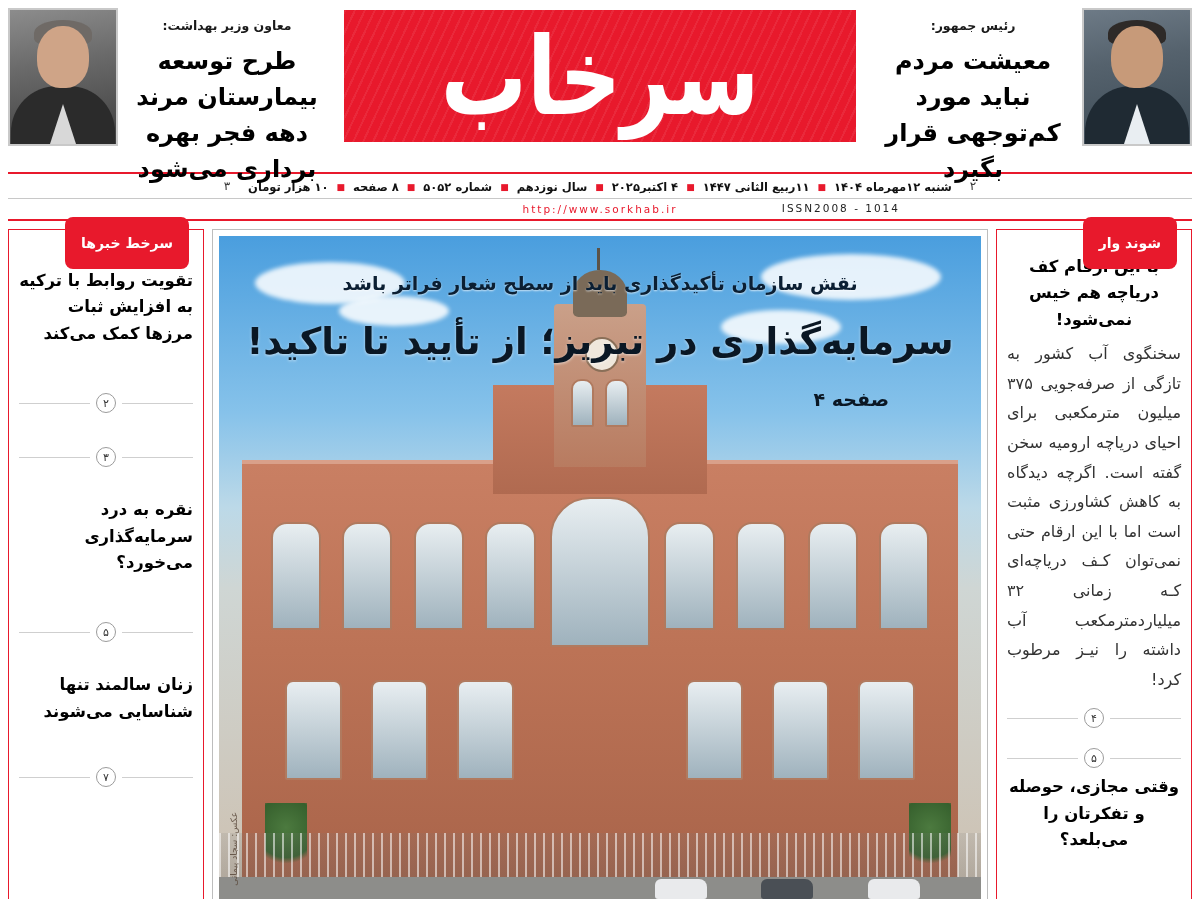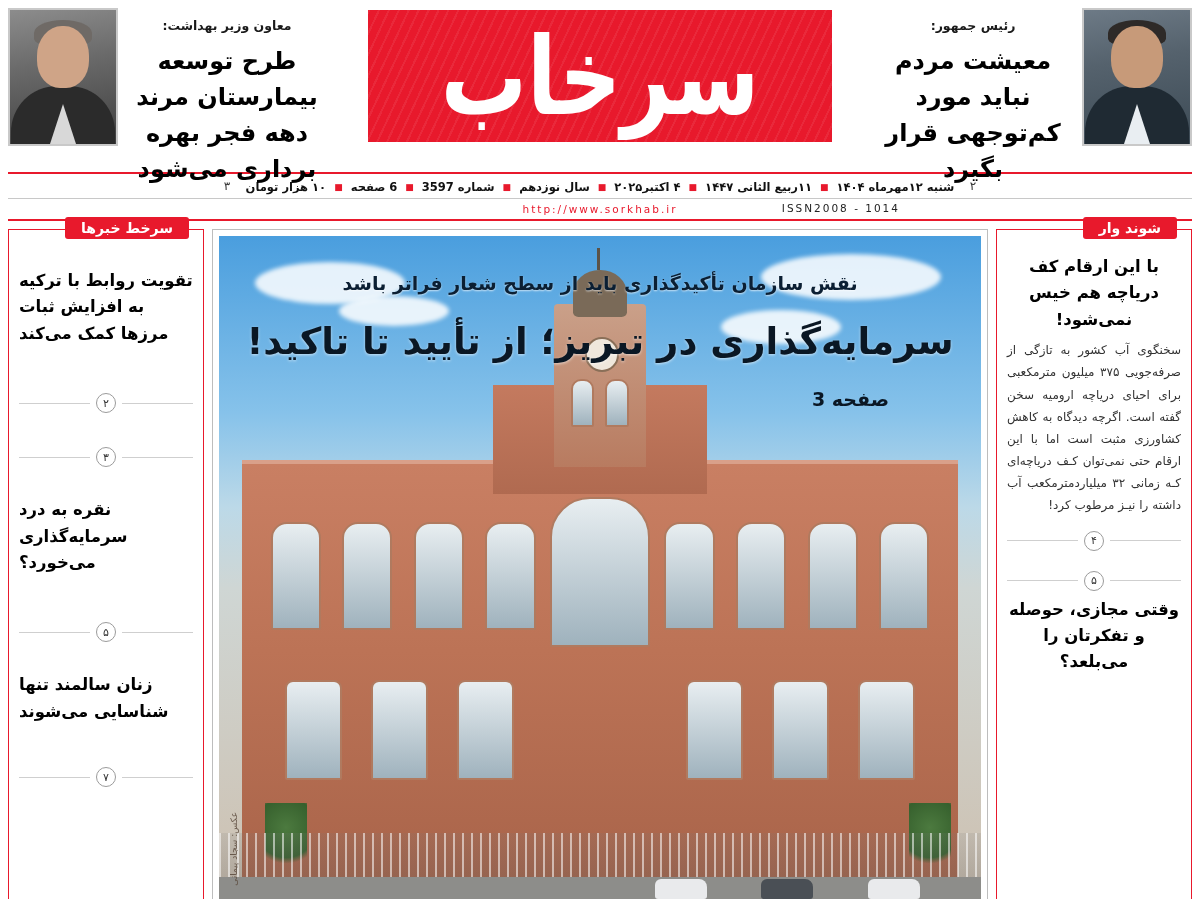--- a/index.html
+++ b/index.html
@@ -90,21 +90,21 @@
   }
 
   .logo-wrap {
     flex: 1 1 auto;
     display: flex;
     align-items: flex-start;
     justify-content: center;
     padding-top: 4px;
   }
   .logo-box {
-    width: 464px; height: 132px;
+    width: 512px; height: 132px;
     background: #e8192c;
     position: relative;
     display: flex;
     align-items: center;
     justify-content: center;
     overflow: hidden;
   }
   .logo-box::before {
     content:"";
     position:absolute; inset:0;
@@ -166,55 +166,55 @@
     flex: 0 0 auto;
   }
   .side-label {
     position: absolute;
     top: -13px;
     right: 14px;
     background: #e8192c;
     color: #fff;
     font-size: 14px;
     font-weight: bold;
-    padding: 3px 16px;
-    border-radius: 3px;
+    padding: 18px 16px;
+    border-radius: 8px;
   }
   .col-side.left .side-label { right: 14px; }
 
   .news-item { padding-bottom: 6px; }
   .news-title {
     font-size: 16.5px;
     font-weight: bold;
     line-height: 1.6;
     color: #000;
     text-align: center;
     margin: 2px 0 6px 0;
   }
   .news-body {
-    font-size: 12px;
+    font-size: 16px;
     line-height: 1.85;
     color: #333;
     text-align: justify;
   }
   .sep {
     display: flex; align-items: center; gap: 6px;
     margin: 8px 0 6px 0;
   }
   .sep .line { flex: 1 1 auto; height: 1px; background: #cfcfcf; }
   .badge {
     width: 20px; height: 20px;
     border: 1px solid #9b9b9b;
     border-radius: 50%;
     font-size: 11px;
     color: #333;
     display: flex; align-items: center; justify-content: center;
     flex: 0 0 auto;
   }
-  .bigright .news-title { text-align: left; }
+  .bigright .news-title { text-align: right; }
 
   
   .col-main {
     flex: 1 1 auto;
     border: 1px solid #bdbdbd;
     padding: 6px;
     position: relative;
     background: #fff;
   }
   .main-inner {
@@ -400,23 +400,23 @@
 
   <div class="infobar">
     <span>شنبه ۱۲مهرماه ۱۴۰۴</span>
     <span class="sq">■</span>
     <span>۱۱ربیع الثانی ۱۴۴۷</span>
     <span class="sq">■</span>
     <span>۴ اکتبر۲۰۲۵</span>
     <span class="sq">■</span>
     <span>سال نوزدهم</span>
     <span class="sq">■</span>
-    <span>شماره 3597</span>
+    <span>شماره ۵۰۵۲</span>
     <span class="sq">■</span>
-    <span>6 صفحه</span>
+    <span>۸ صفحه</span>
     <span class="sq">■</span>
     <span>۱۰ هزار تومان</span>
   </div>
 
   <div class="rule-thin"></div>
 
   <div class="urlbar">
     <span class="issn">ISSN2008 - 1014</span>
     <span>http://www.sorkhab.ir</span>
   </div>
@@ -493,21 +493,21 @@
           <div class="tree" style="left:6%;"></div>
           <div class="fence"></div>
           <div class="road"></div>
           <div class="car" style="right:8%;"></div>
           <div class="car dark" style="right:22%;"></div>
           <div class="car" style="right:36%;"></div>
         </div>
 
         <div class="overline">نقش سازمان تأکید‌گذاری باید از سطح شعار فراتر باشد</div>
         <div class="headline">سرمایه‌گذاری در تبریز؛ از تأیید تا تاکید!</div>
-        <div class="pageref">صفحه 3</div>
+        <div class="pageref">صفحه ۴</div>
         <div class="photo-credit">عکس: سجاد پیمانی</div>
       </div>
     </div>
 
     <div class="col-side left bigright">
       <div class="side-label">سرخط خبرها</div>
 
       <div class="news-item" style="padding-top:14px;">
         <div class="news-title">تقویت روابط با ترکیه به افزایش ثبات مرزها کمک می‌کند</div>
       </div>

